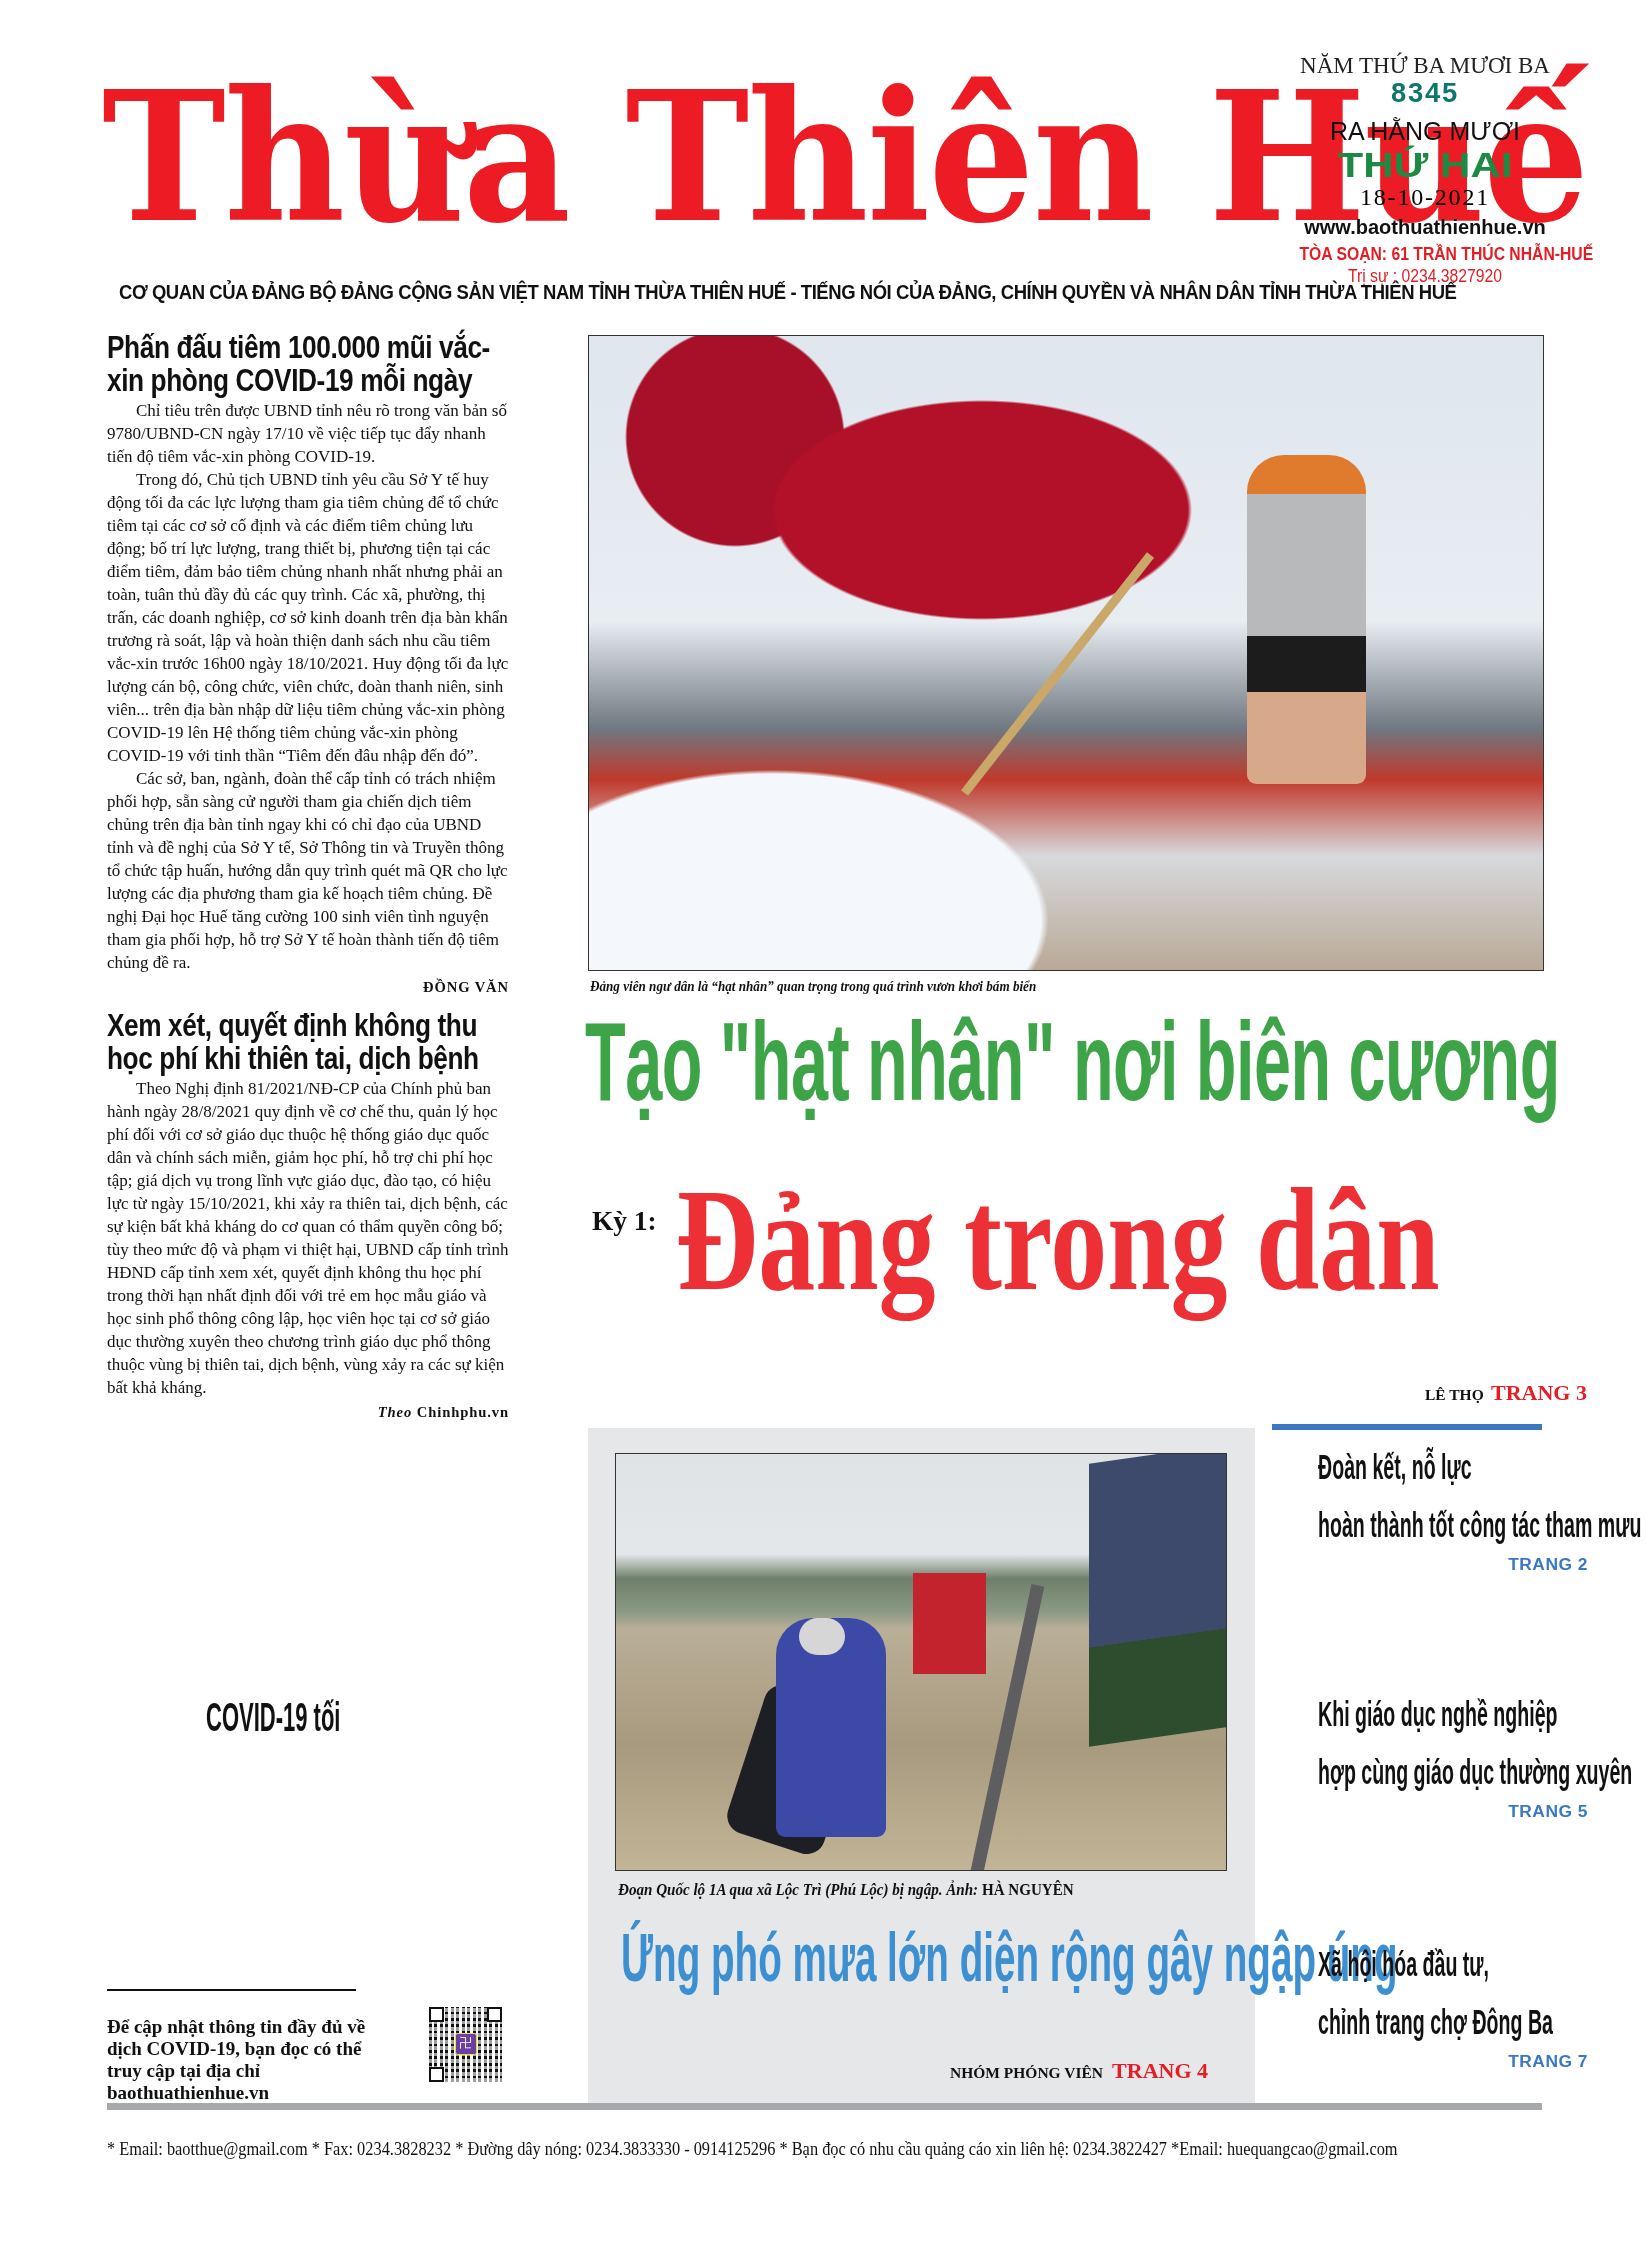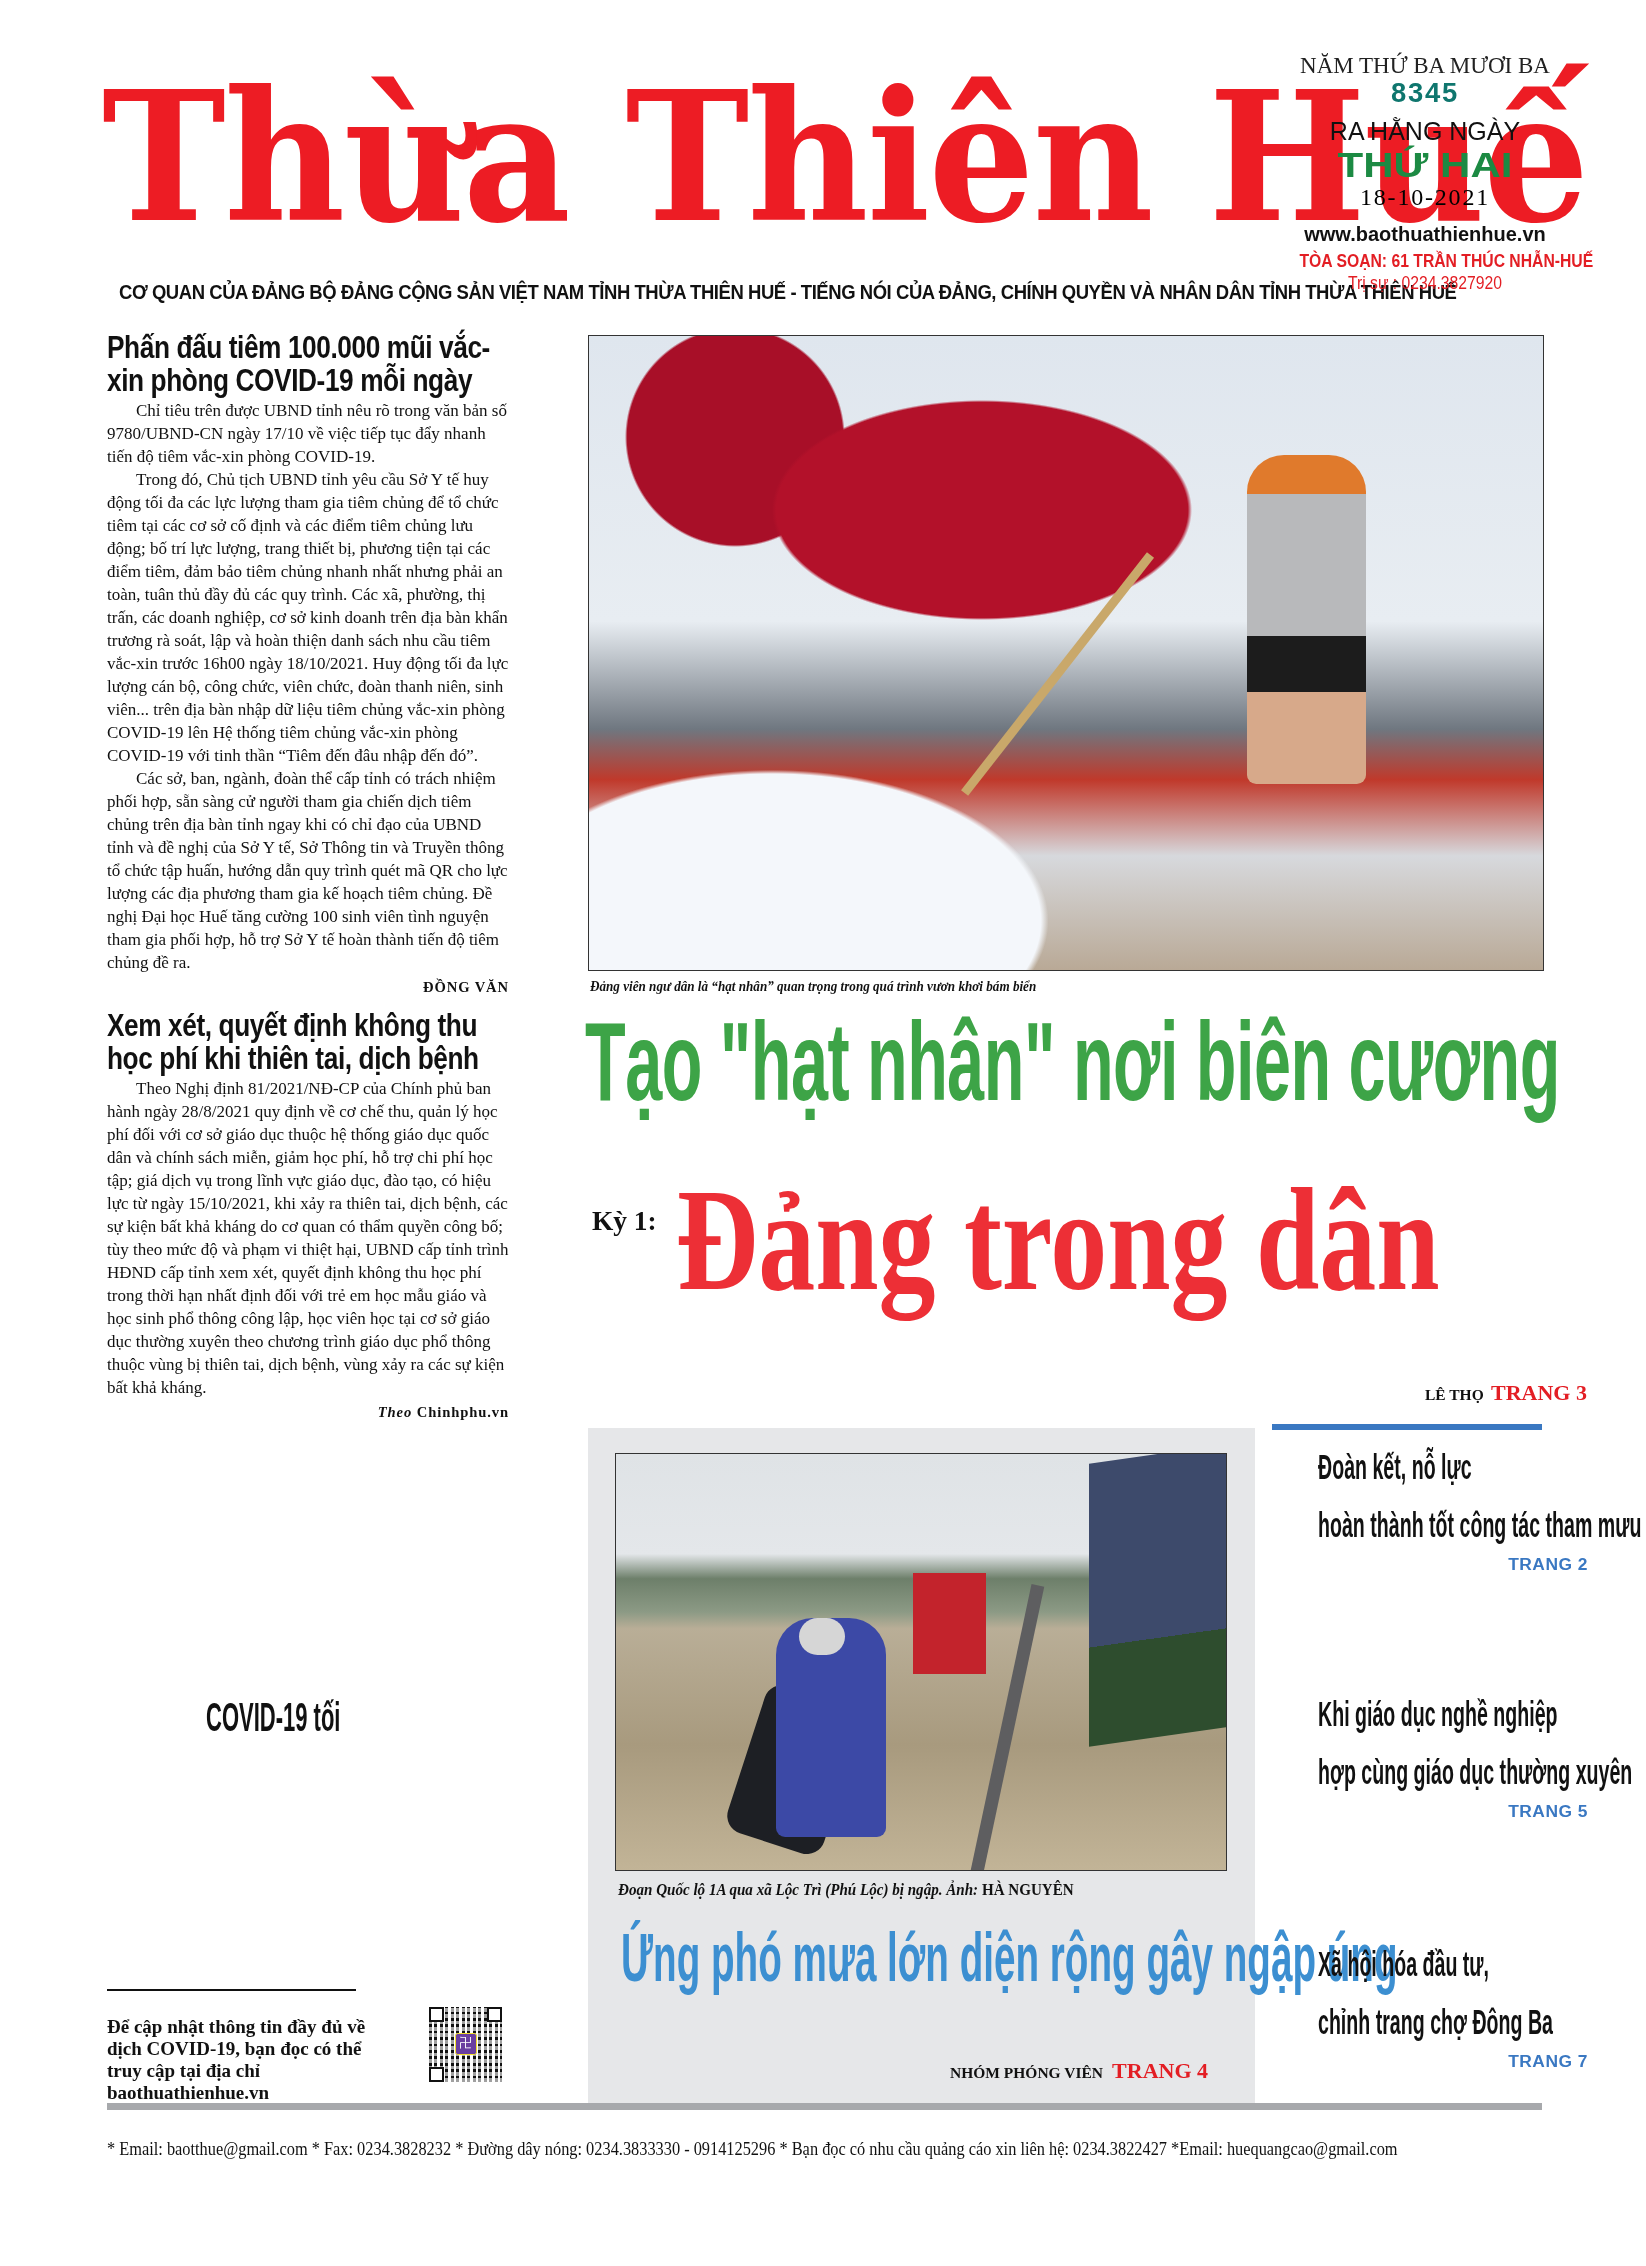--- a/index.html
+++ b/index.html
@@ -14,21 +14,21 @@
   .tagline { position: absolute; left: 119px; top: 280px; width: 1142px;
     font-family: "Liberation Sans", sans-serif; font-weight: bold; font-size: 21px;
     letter-spacing: -0.5px; white-space: nowrap; transform: scaleX(0.88); transform-origin: left center; color:#111; }
 
   .issue-box { position: absolute; left: 1279px; top: 53px; width: 292px; text-align: center; }
   .issue-year { font-family: "Liberation Serif", serif; font-size: 23px; color: #222; }
   .issue-no { font-family: "Liberation Sans", sans-serif; font-weight: bold; font-size: 27.4px; color: #0f766e; letter-spacing: 1.8px; line-height: 27.4px;}
   .issue-freq { font-family: "Liberation Sans", sans-serif; font-size: 25px; color: #111; margin-top: 11px;}
   .issue-day { font-family: "Liberation Sans", sans-serif; font-weight: 900; font-size: 35px; color: #1c8a43; line-height: 38px; transform: scaleX(1.2); }
   .issue-date { font-family: Liberation Serif, serif; font-size: 24px; letter-spacing: 1.8px; color: #000000; }
-  .issue-web { font-family: "Liberation Sans", sans-serif; font-weight: bold; font-size: 20px; color: #111; margin-top: 12px;}
+  .issue-web { font-family: "Liberation Sans", sans-serif; font-weight: bold; font-size: 20px; color: #111; margin-top: 5px;}
   .issue-addr { font-family: "Liberation Sans", sans-serif; font-weight: bold; font-size: 18.3px; color: #e31e24; transform: scaleX(0.86); margin-top: 3.7px; white-space: nowrap;}
   .issue-phone { font-family: "Liberation Sans", sans-serif; font-size: 18.3px; color: #e31e24; transform: scaleX(0.86); }
 
   
   .leftcol { position: absolute; left: 107px; top: 331px; width: 402px; }
   .article-title { font-family: "Liberation Sans", sans-serif; font-weight: bold; font-size: 32px;
     line-height: 33px; letter-spacing: -0.5px; transform: scaleX(0.82); transform-origin: left top; width: 122%; }
   .article-body { font-size: 17px; line-height: 23px; text-align: left; margin-top: 1.8px; }
   .article-body p { text-indent: 29px; }
   .byline { text-align: right; font-weight: bold; font-size: 14.6px; margin-top: 5.5px; letter-spacing: 0.9px; }
@@ -98,21 +98,21 @@
 </style>
 </head>
 <body>
 
 <div class="logo">Thừa Thiên Huế</div>
 <div class="tagline">CƠ QUAN CỦA ĐẢNG BỘ ĐẢNG CỘNG SẢN VIỆT NAM TỈNH THỪA THIÊN HUẾ - TIẾNG NÓI CỦA ĐẢNG, CHÍNH QUYỀN VÀ NHÂN DÂN TỈNH THỪA THIÊN HUẾ</div>
 
 <div class="issue-box">
   <div class="issue-year">NĂM THỨ BA MƯƠI BA</div>
   <div class="issue-no">8345</div>
-  <div class="issue-freq">RA HẰNG NGÀY</div>
+  <div class="issue-freq">RA HẰNG MƯƠI</div>
   <div class="issue-day">THỨ HAI</div>
   <div class="issue-date">18-10-2021</div>
   <div class="issue-web">www.baothuathienhue.vn</div>
   <div class="issue-addr">TÒA SOẠN: 61 TRẦN THÚC NHẪN-HUẾ</div>
   <div class="issue-phone">Trị sự : 0234.3827920</div>
 </div>
 
 <div class="leftcol">
   <div>
     <h2 class="article-title">Phấn đấu tiêm 100.000 mũi vắc-xin phòng COVID-19 mỗi ngày</h2>

